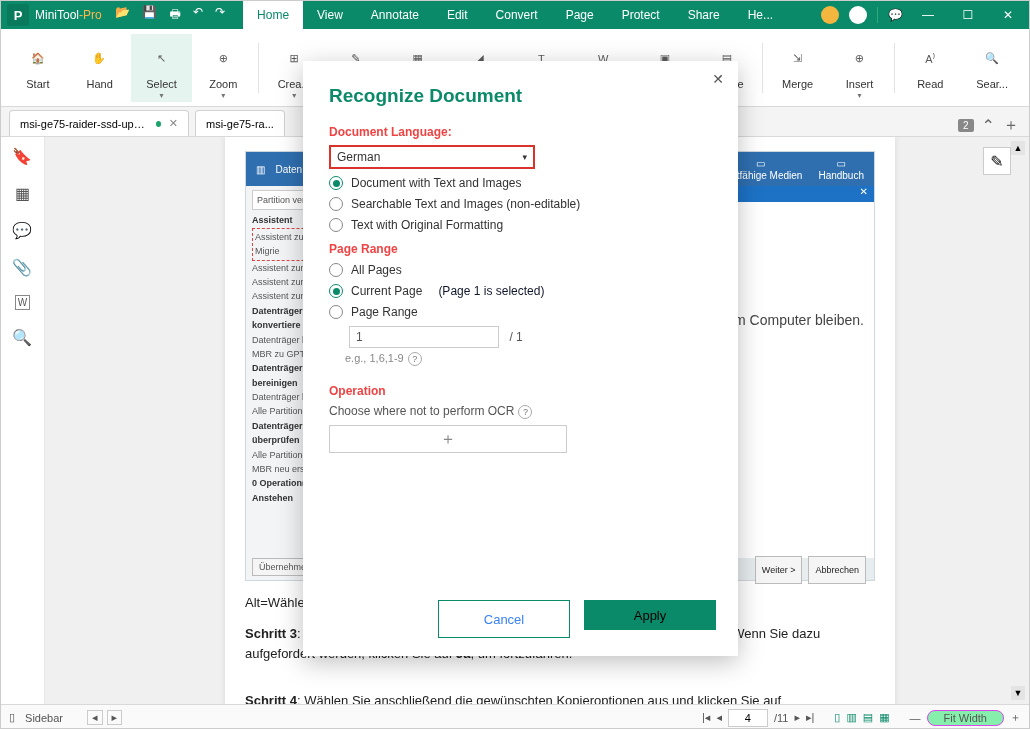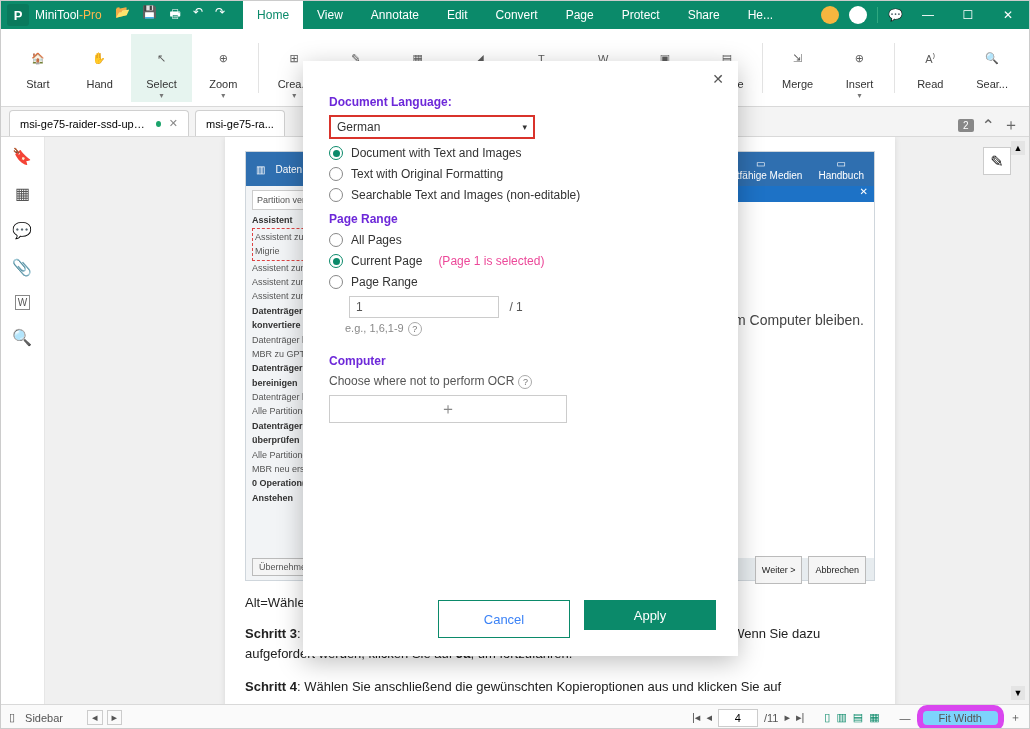--- a/index.html
+++ b/index.html
@@ -53,40 +53,40 @@
 .embed .body{position:absolute;left:100px;right:0;top:50px;bottom:22px;background:#fff;}
 .embed .bot{position:absolute;left:0;right:0;bottom:0;height:20px;display:flex;justify-content:flex-end;gap:6px;padding:0 8px;align-items:center;}
 .embed .btn{font-size:9px;border:1px solid #bbb;padding:8px 6px;background:#f5f5f5;}
 .embed .okbtn{position:absolute;left:6px;bottom:4px;font-size:9px;border:1px solid #bbb;padding:1px 6px;background:#f5f5f5;}
 
 
 .status { height: 26px; border-top:1px solid #d9d9d9; background:#fafafa; display:flex; align-items:center; font-size:11px; color:#555; padding:0 8px; gap:10px;}
 .status .nav{display:flex;align-items:center;gap:6px;margin-left:auto;}
 .pagein{width:40px;height:18px;border:1px solid #ccc;text-align:center;font-size:11px;}
 .status .viewbtns{display:flex;gap:6px;margin-left:14px;color:#0b8a6a;}
-.fitsel{border:6px solid #d946ef;border-radius:10px;padding:1px 16px;font-size:11px;background:#7dd3fc;}
+.fitsel{border:1px solid #d946ef;border-radius:10px;padding:1px 16px;font-size:11px;background:#86efac;}
 
 
 .modal { position:absolute; left:302px; top:60px; width:435px; height:595px; background:#fff; box-shadow:0 6px 24px rgba(0,0,0,0.25); z-index:50; padding:24px 26px 18px 26px;}
 .modal .close{position:absolute;right:14px;top:10px;font-size:14px;cursor:pointer;color:#555;}
 .modal h2{color:#0b8a6a;font-size:19px;font-weight:600;margin-bottom:18px;}
-.modal .lbl{font-size:12px;font-weight:600;color:#6d28d9;margin-top:10px;margin-bottom:6px;}
+.modal .lbl{font-size:12px;font-weight:600;color:#ef4444;margin-top:10px;margin-bottom:6px;}
 .modal .sel{width:206px;height:24px;border:2.5px solid #d9332b;font-size:12px;padding:0 6px;background:#fff;display:flex;align-items:center;justify-content:space-between;color:#333;}
 .modal .radio-row{display:flex;align-items:center;gap:8px;font-size:12px;color:#333;margin:7px 0;}
 .modal .radio{width:14px;height:14px;border:1.5px solid #888;border-radius:50%;display:inline-flex;align-items:center;justify-content:center;}
 .modal .radio.checked{border-color:#0b8a6a;}
 .modal .radio.checked::after{content:"";width:7px;height:7px;background:#0b8a6a;border-radius:50%;}
 .modal .hint{font-size:11px;color:#888;margin-left:16px;margin-top:4px;}
 .modal .pr-in{width:150px;height:22px;border:1px solid #ccc;margin-left:20px;padding:0 6px;font-size:12px;color:#555;display:inline-flex;align-items:center;}
 .modal .slash{font-size:12px;color:#555;margin-left:6px;}
 .modal .sub{font-size:12px;color:#555;margin-top:6px;}
 .modal .addbox{width:238px;height:28px;border:1px solid #ccc;display:flex;align-items:center;justify-content:center;color:#888;margin-top:6px;}
 .modal .actions{position:absolute;bottom:18px;right:22px;display:flex;gap:14px;}
 .modal .btn-cancel{width:132px;height:38px;border:1px solid #0b8a6a;color:#3b82f6;background:#fff;font-size:13px;display:flex;align-items:center;justify-content:center;cursor:pointer;}
-.modal .btn-apply{width:132px;height:30px;background:#0b8a6a;color:#ffffff;font-size:13px;display:flex;align-items:center;justify-content:center;cursor:pointer;}
+.modal .btn-apply{width:132px;height:30px;background:#0b8a6a;color:#000000;font-size:13px;display:flex;align-items:center;justify-content:center;cursor:pointer;}
 .qmark{width:14px;height:14px;border:1px solid #aaa;border-radius:50%;display:inline-flex;align-items:center;justify-content:center;font-size:9px;color:#777;margin-left:4px;}
 </style>
 </head>
 <body>
 
 <div class="titlebar">
   <div class="logo">P</div>
   <span><span>MiniTool</span><span class="pro">-Pro</span></span>
   <div class="qat">
     <span>📂</span>
@@ -270,21 +270,21 @@
             <span class="btn">Weiter &gt;</span>
             <span class="btn">Abbrechen</span>
           </div>
         </div>
         <p style="margin-top:14px;">Alt=Wählen S</p>
         <p style="margin-top:14px;line-height:1.5;">
           <b>Schritt 3</b><span>: Wä</span>
           <span style="display:inline-block;width:340px;"></span>
           <span>uf </span><b>Weiter</b><span>. Wenn Sie dazu aufgefordert werden, klicken Sie auf </span><b>Ja</b><span>, um fortzufahren.</span>
         </p>
-        <p style="margin-top:14px;line-height:1.5;">
+        <p style="margin-top:28px;line-height:1.5;">
           <b>Schritt 4</b><span>: Wählen Sie anschließend die gewünschten Kopieroptionen aus und klicken Sie auf</span>
         </p>
       </div>
     </div>
   </div>
 </div>
 
 <div class="status">
   <span>▯</span>
   <span>Sidebar</span>
@@ -306,61 +306,62 @@
       <span>▦</span>
     </div>
     <span style="margin-left:14px;">—</span>
     <span class="fitsel">Fit Width</span>
     <span>＋</span>
   </div>
 </div>
 
 <div class="modal">
   <span class="close">✕</span>
+  <h2>Recognize Document</h2>
 
   <div class="lbl">Document Language:</div>
   <div class="sel">
     <span>German</span>
     <span style="font-size:9px;">▾</span>
   </div>
 
   <div class="radio-row">
       <span class="radio checked"></span>
       <span>Document with Text and Images</span>
     </div>
   <div class="radio-row">
       <span class="radio"></span>
+      <span>Searchable Text and Images (non-editable)</span>
+    </div>
+  <div class="radio-row">
+      <span class="radio"></span>
       <span>Text with Original Formatting</span>
-    </div>
-  <div class="radio-row">
-      <span class="radio"></span>
-      <span>Searchable Text and Images (non-editable)</span>
     </div>
 
   <div class="lbl">Page Range</div>
   <div class="radio-row">
       <span class="radio"></span>
       <span>All Pages</span>
     </div>
   <div class="radio-row">
       <span class="radio checked"></span>
       <span>Current Page</span>
-      <span style="color:#ec4899;margin-left:8px;">(Page 1 is selected)</span>
+      <span style="color:#0f172a;margin-left:8px;">(Page 1 is selected)</span>
     </div>
   <div class="radio-row">
       <span class="radio"></span>
       <span>Page Range</span>
     </div>
   <div style="margin-top:6px;">
     <span class="pr-in">1</span>
     <span class="slash">/ 1</span>
   </div>
   <div class="hint"><span>e.g., 1,6,1-9</span><span class="qmark">?</span></div>
 
-  <div class="lbl" style="margin-top:18px;">Computer</div>
+  <div class="lbl" style="margin-top:18px;">Operation</div>
   <div class="sub"><span>Choose where not to perform OCR</span><span class="qmark">?</span></div>
   <div class="addbox">
       <span>＋</span>
     </div>
 
   <div class="actions">
     <div class="btn-cancel">Cancel</div>
     <div class="btn-apply">Apply</div>
   </div>
 </div>

